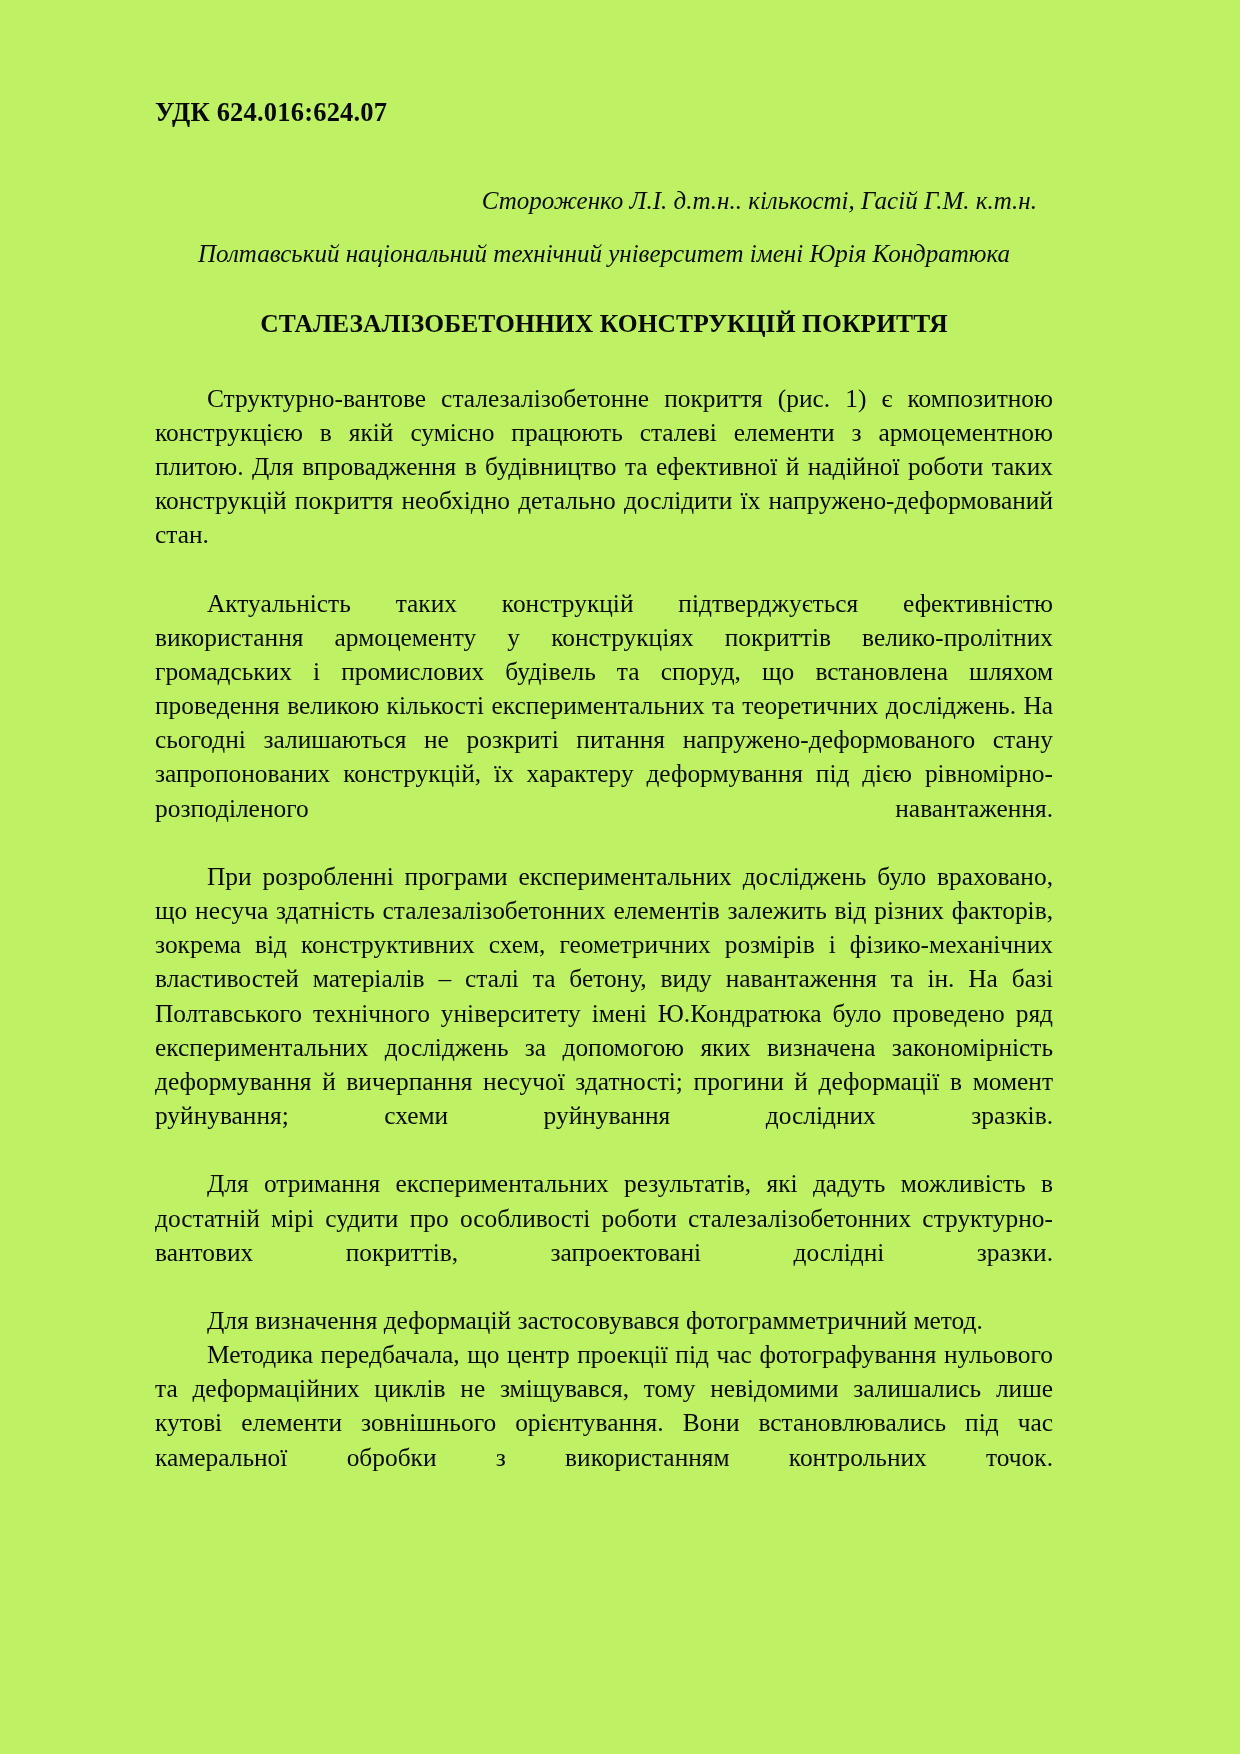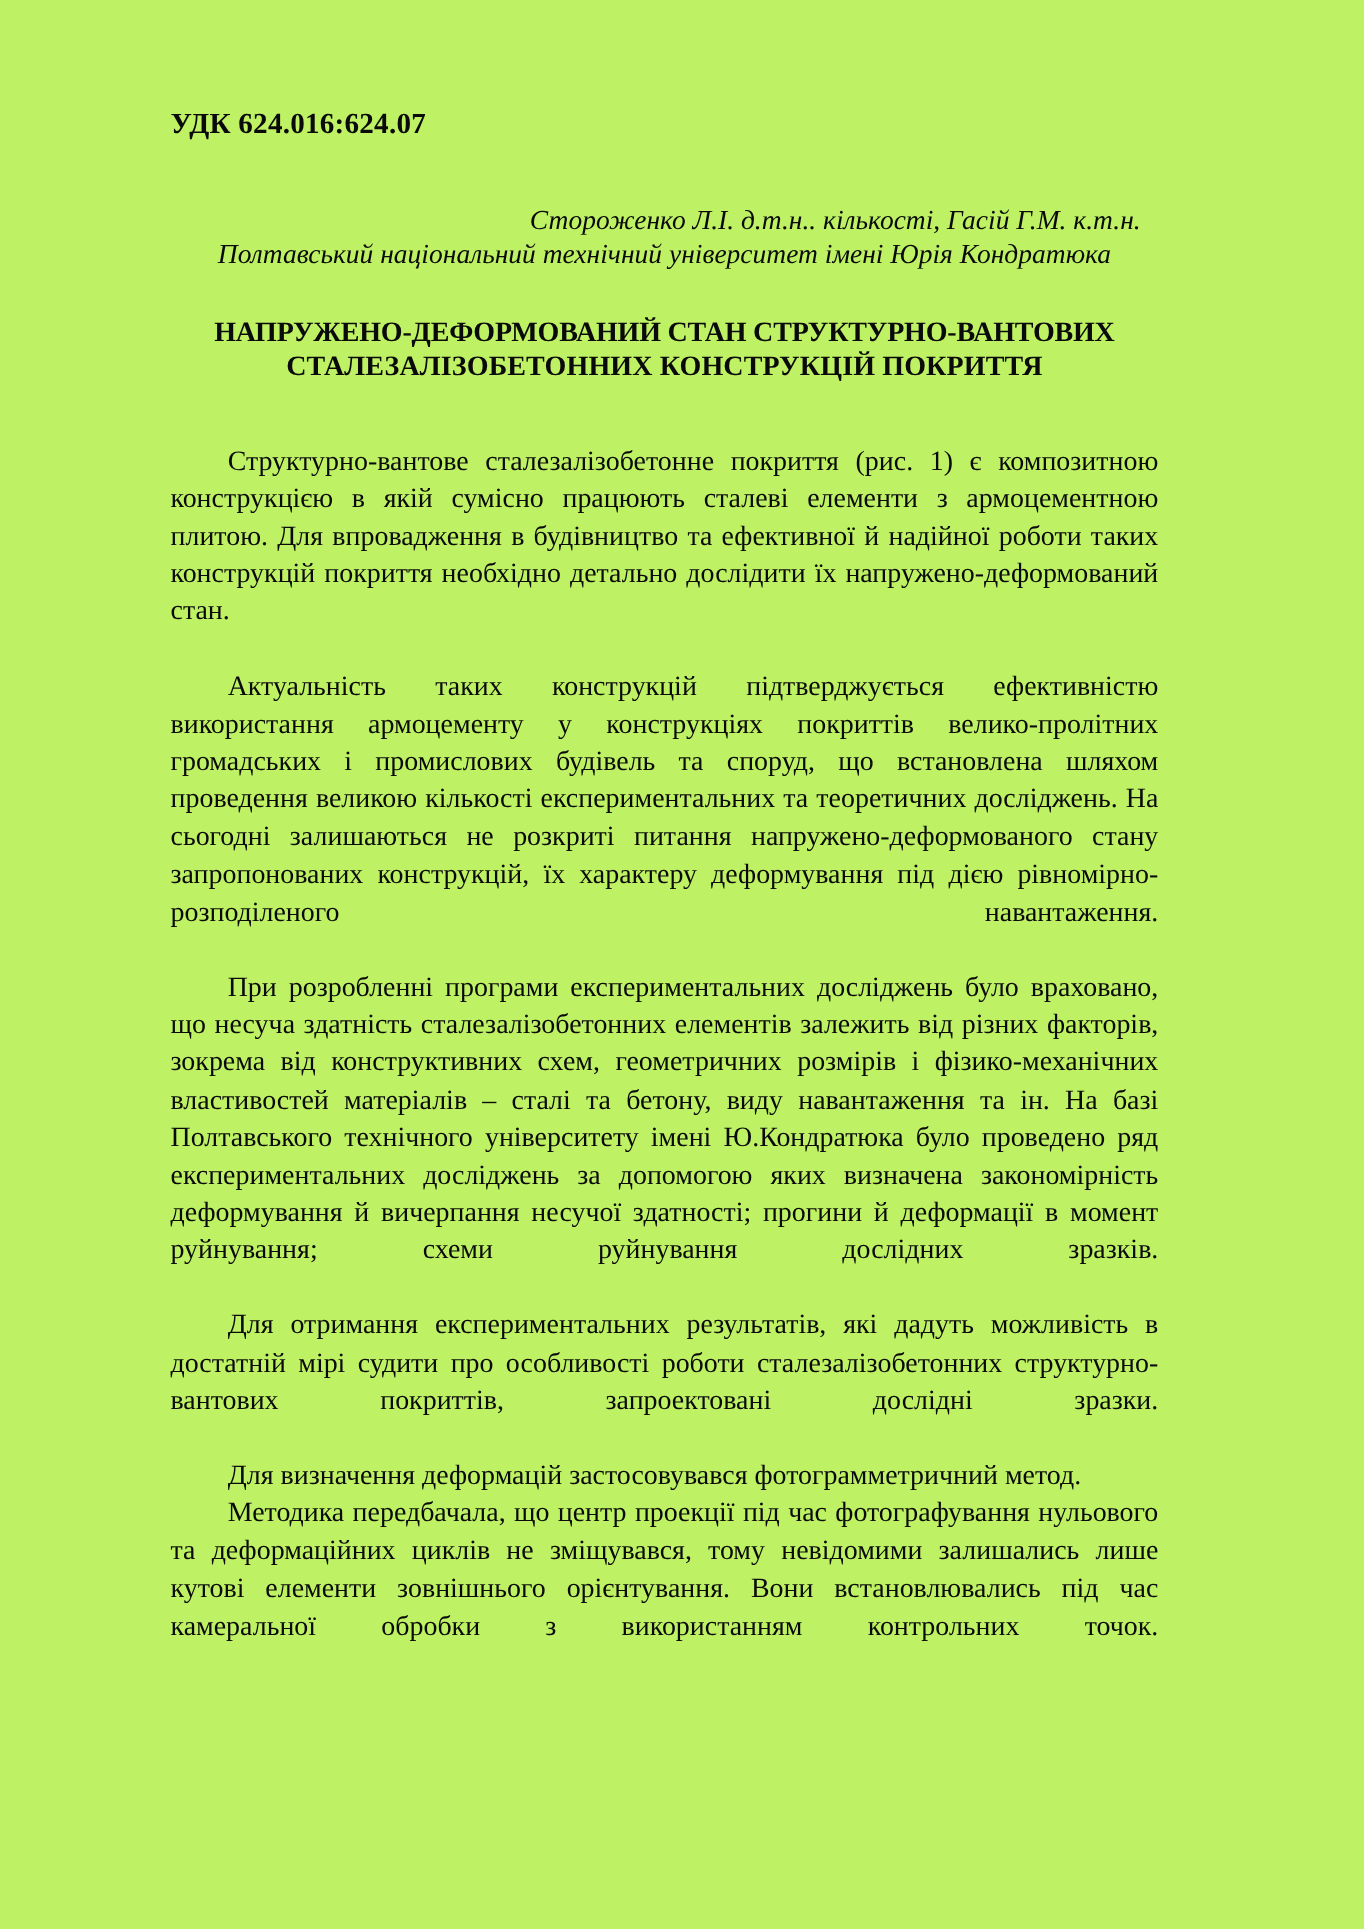--- a/index.html
+++ b/index.html
@@ -36,41 +36,42 @@
   }
   .authors {
     margin-top: 58px;
     text-align: right;
     font-style: italic;
     font-size: 25px;
     line-height: 1.25;
     padding-right: 16px;
   }
   .affiliation {
+    margin-top: 22px;
     text-align: center;
     font-style: italic;
     font-size: 25px;
     line-height: 1.25;
   }
   .title {
     margin-top: 38px;
     text-align: center;
     font-weight: bold;
     font-size: 25.5px;
     line-height: 1.22;
     letter-spacing: -0.1px;
   }
   .title .tline {
     display: block;
     white-space: nowrap;
   }
   .title .tline-1 { letter-spacing: -0.2px; }
   .title .tline-2 { letter-spacing: 0.1px; }
   .body-text {
-    margin-top: 54px;
+    margin-top: 42px;
   }
   p.para {
     margin: 0;
     text-align: justify;
     text-justify: inter-word;
     font-size: 25.4px;
     line-height: 1.345;
     text-indent: 52px;
     hyphens: none;
   }
@@ -90,21 +91,20 @@
 <div class="page">
   <div class="content">
 
     <div class="udk">УДК 624.016:624.07</div>
 
     <div class="authors">Стороженко Л.І. д.т.н.. кількості, Гасій Г.М. к.т.н.</div>
 
     <div class="affiliation">Полтавський національний технічний університет імені Юрія Кондратюка</div>
 
     <div class="title">
-      <span class="tline tline-1">НАПРУЖЕНО-ДЕФОРМОВАНИЙ СТАН СТРУКТУРНО-ВАНТОВИХ</span>
       <span class="tline tline-2">СТАЛЕЗАЛІЗОБЕТОННИХ КОНСТРУКЦІЙ ПОКРИТТЯ</span>
     </div>
 
     <div class="body-text">
       <p class="para">Структурно-вантове сталезалізобетонне покриття (рис. 1) є композитною конструкцією в якій сумісно працюють сталеві елементи з армоцементною плитою. Для впровадження в будівництво та ефективної й надійної роботи таких конструкцій покриття необхідно детально дослідити їх напружено-деформований стан.</p>
       <p class="para">Актуальність таких конструкцій підтверджується ефективністю використання армоцементу у конструкціях покриттів велико-пролітних громадських і промислових будівель та споруд, що встановлена шляхом проведення великою кількості експериментальних та теоретичних досліджень. На сьогодні залишаються не розкриті питання напружено-деформованого стану запропонованих конструкцій, їх характеру деформування під дією рівномірно-розподіленого навантаження.</p>
       <p class="para">При розробленні програми експериментальних досліджень було враховано, що несуча здатність сталезалізобетонних елементів залежить від різних факторів, зокрема від конструктивних схем, геометричних розмірів і фізико-механічних властивостей матеріалів – сталі та бетону, виду навантаження та ін. На базі Полтавського технічного університету імені Ю.Кондратюка було проведено ряд експериментальних досліджень за допомогою яких визначена закономірність деформування й вичерпання несучої здатності; прогини й деформації в момент руйнування; схеми руйнування дослідних зразків.</p>
       <p class="para">Для отримання експериментальних результатів, які дадуть можливість в достатній мірі судити про особливості роботи сталезалізобетонних структурно-вантових покриттів, запроектовані дослідні зразки.</p>
       <p class="para noforce">Для визначення деформацій застосовувався фотограмметричний метод.</p>
       <p class="para">Методика передбачала, що центр проекції під час фотографування нульового та деформаційних циклів не зміщувався, тому невідомими залишались лише кутові елементи зовнішнього орієнтування. Вони встановлювались під час камеральної обробки з використанням контрольних точок.</p>

